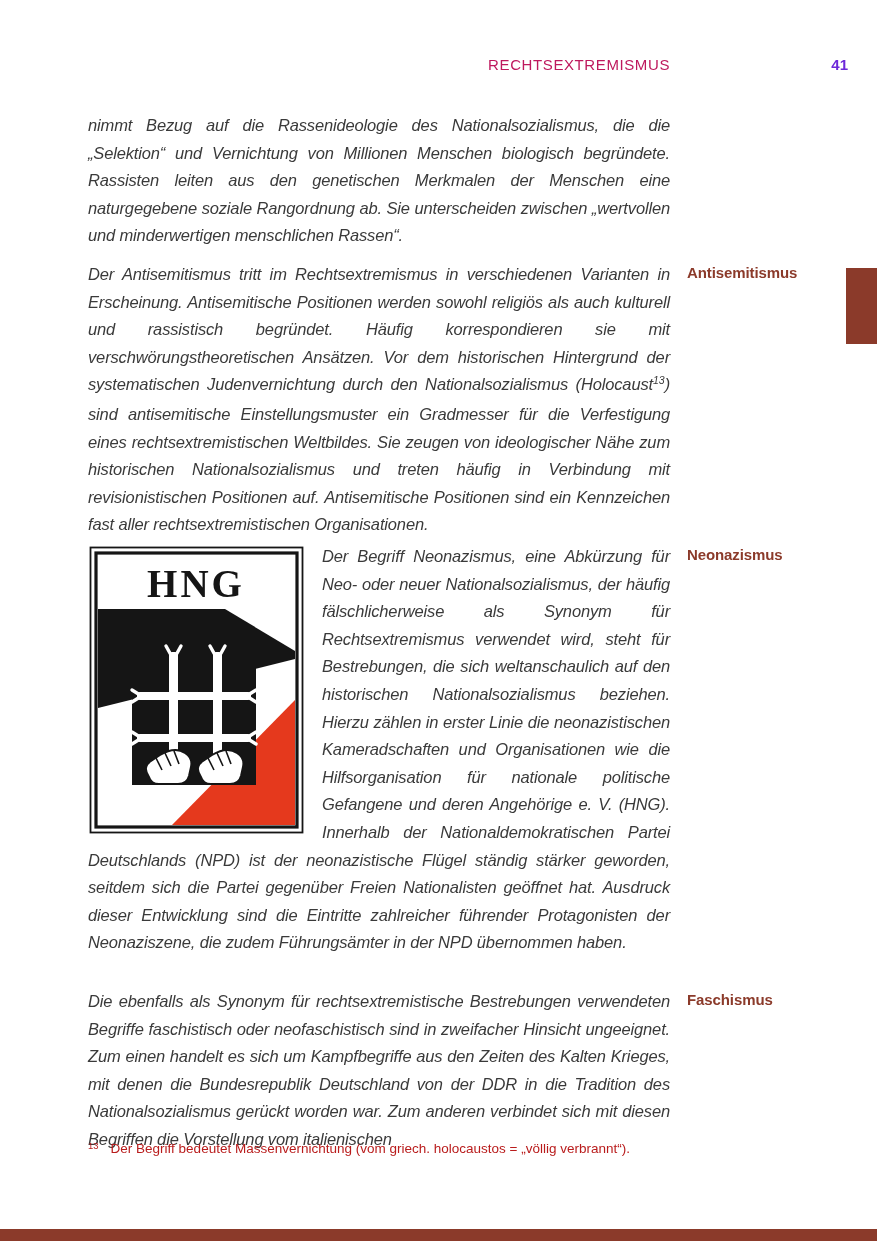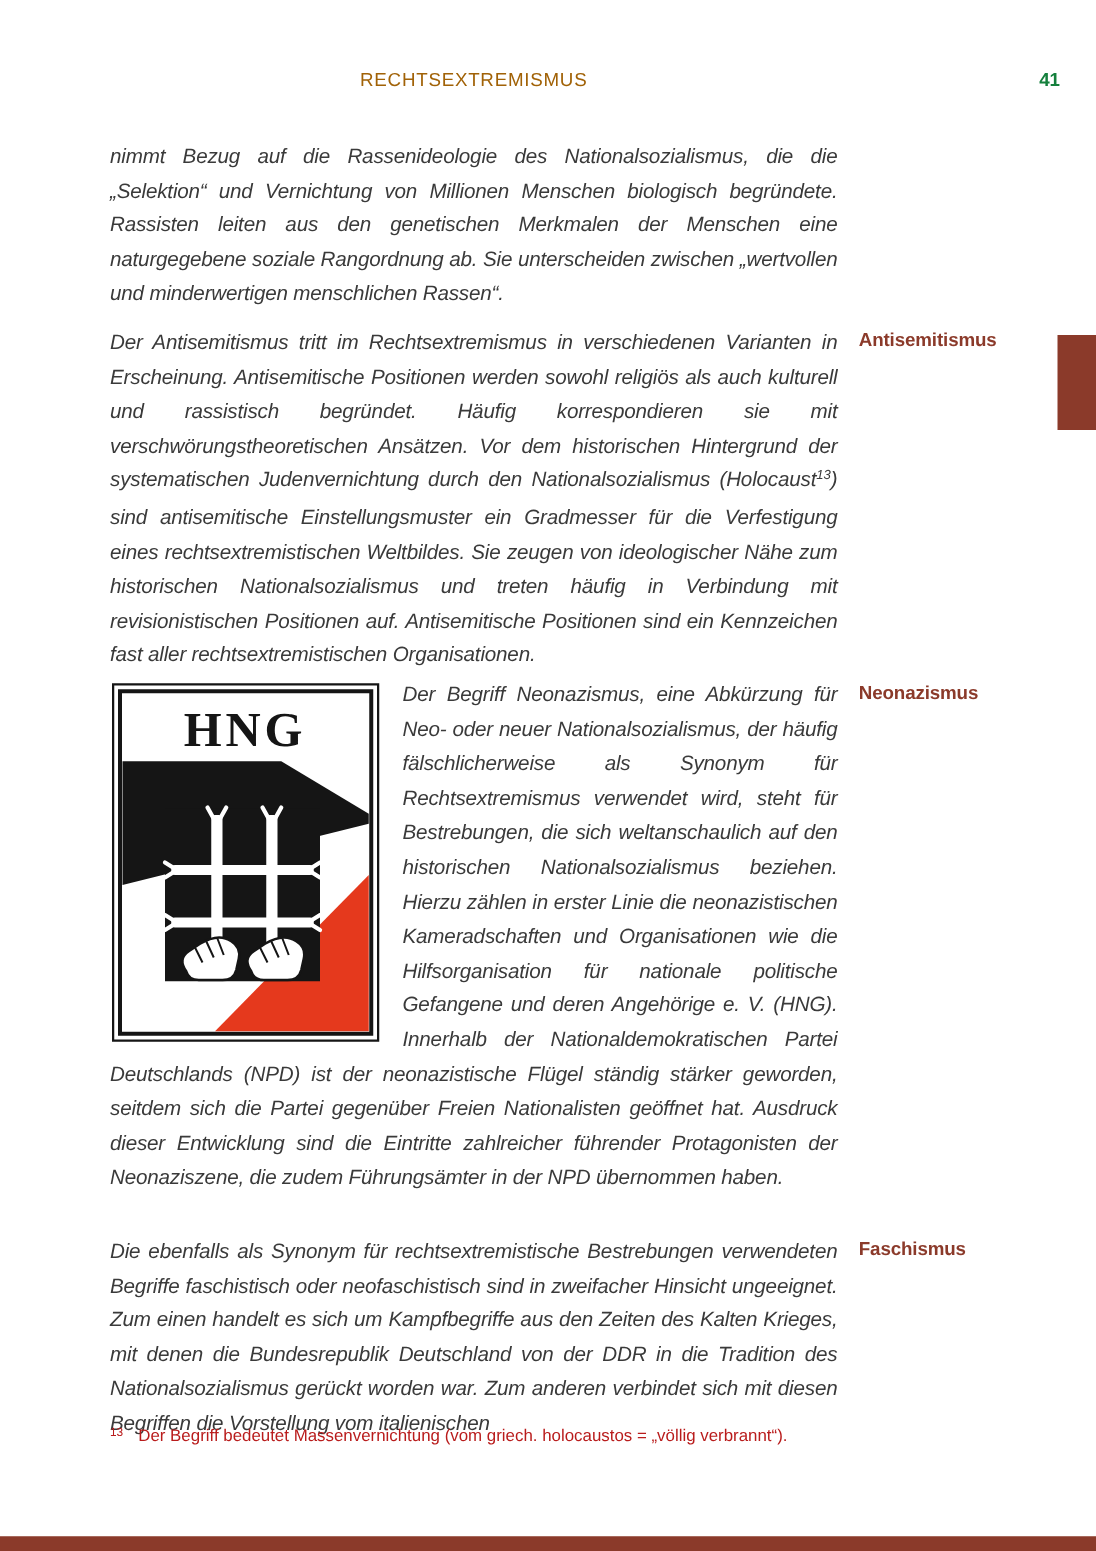--- a/index.html
+++ b/index.html
@@ -9,32 +9,32 @@
     height: 1241px;
     background: #ffffff;
     overflow: hidden;
     font-family: "Liberation Sans", sans-serif;
   }
 
   
   .header-title {
     position: absolute;
     left: 88px; top: 56px; width: 582px;
-    text-align: center;
+    text-align: right;
     font-size: 15px;
     letter-spacing: 0.6px;
-    color: #a16207;
+    color: #be185d;
   }
   .page-number {
     position: absolute;
     left: 800px; top: 56px; width: 48px;
     text-align: right;
     font-size: 15px;
     font-weight: 600;
-    color: #15803d;
+    color: #6d28d9;
   }
 
   
   .section {
     position: absolute;
     left: 88px;
     width: 582px;
   }
   .s1 { top: 112px; }
   .s2 { top: 261px; }

